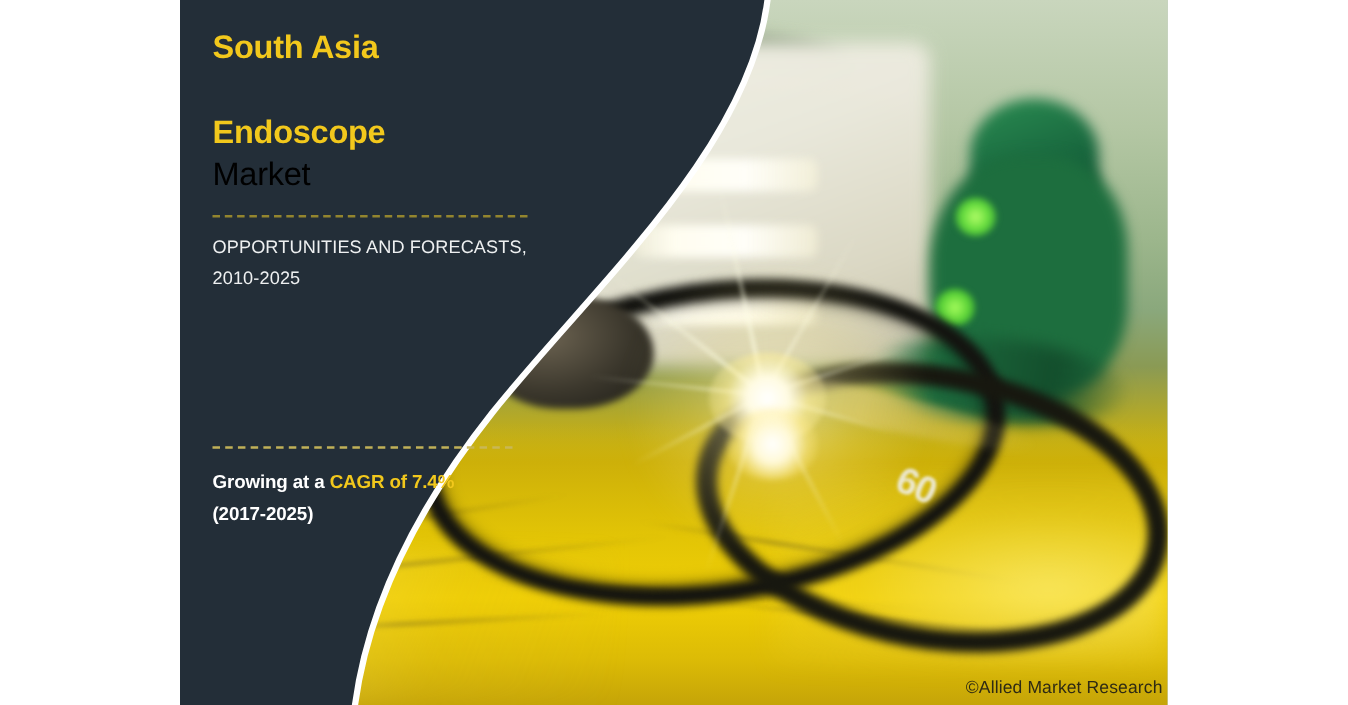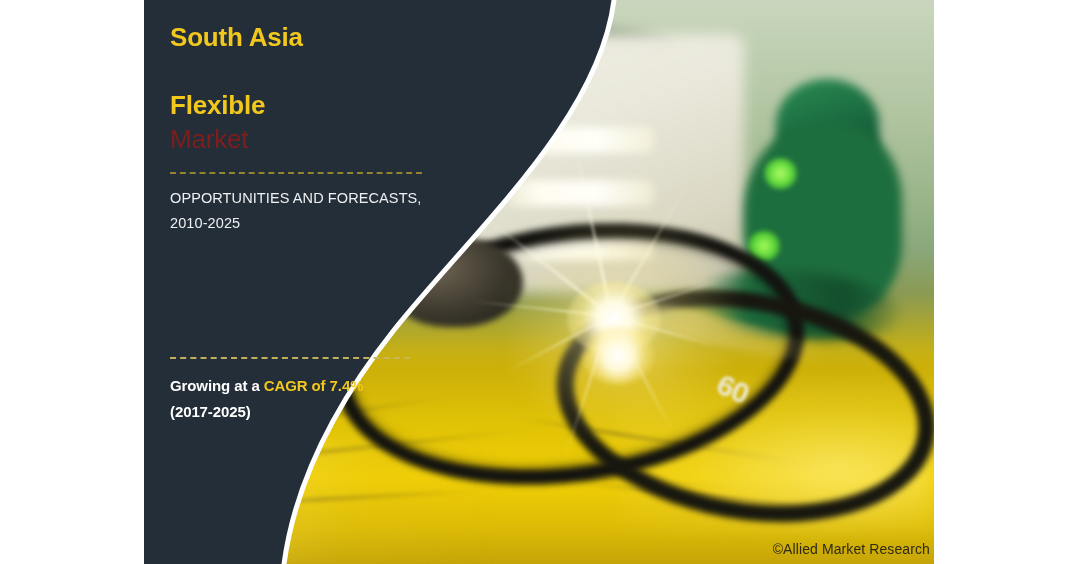--- a/index.html
+++ b/index.html
@@ -218,21 +218,21 @@
   .panel-svg{position:absolute;left:0;top:0;width:100%;height:100%;}
 
   
   .content{position:absolute;left:0;top:0;width:100%;height:100%;}
 
   h1.title{
     margin:0;position:absolute;left:26px;top:20px;
     font-size:26px;line-height:34px;font-weight:700;
     letter-spacing:-.2px;color:#f2c81c;width:300px;
   }
-  h1.title .white{color:#7f1d1d;font-weight:400;}
+  h1.title .white{color:#000000;font-weight:400;}
 
   .divider1{
     position:absolute;left:26px;top:172px;width:252px;height:0;
     border-top:2px dashed #9a8a2e;opacity:.95;
   }
   .subtitle{
     position:absolute;left:26px;top:186px;width:280px;
     font-size:14.5px;line-height:25px;font-weight:400;color:#eef0f1;
     letter-spacing:.1px;
   }
@@ -320,21 +320,21 @@
   <svg class="panel-svg" viewBox="0 0 790 564" preserveAspectRatio="none">
     <path d="M0,0 L470,0 C455,120 330,230 250,330 C185,412 150,490 140,564 L0,564 Z" fill="#232E38"></path>
     <path d="M470,0 C455,120 330,230 250,330 C185,412 150,490 140,564" fill="none" stroke="#ffffff" stroke-width="5" stroke-linecap="round"></path>
   </svg>
 
   <div class="content">
 
     <h1 class="title">
       <span>South Asia</span><br>
       <br>
-      <span>Flexible</span><br>
+      <span>Endoscope</span><br>
       <span class="white">Market</span>
     </h1>
 
     <div class="divider1"></div>
 
     <div class="subtitle">OPPORTUNITIES AND FORECASTS, 2010-2025</div>
 
 
     <div class="divider2"></div>
 

